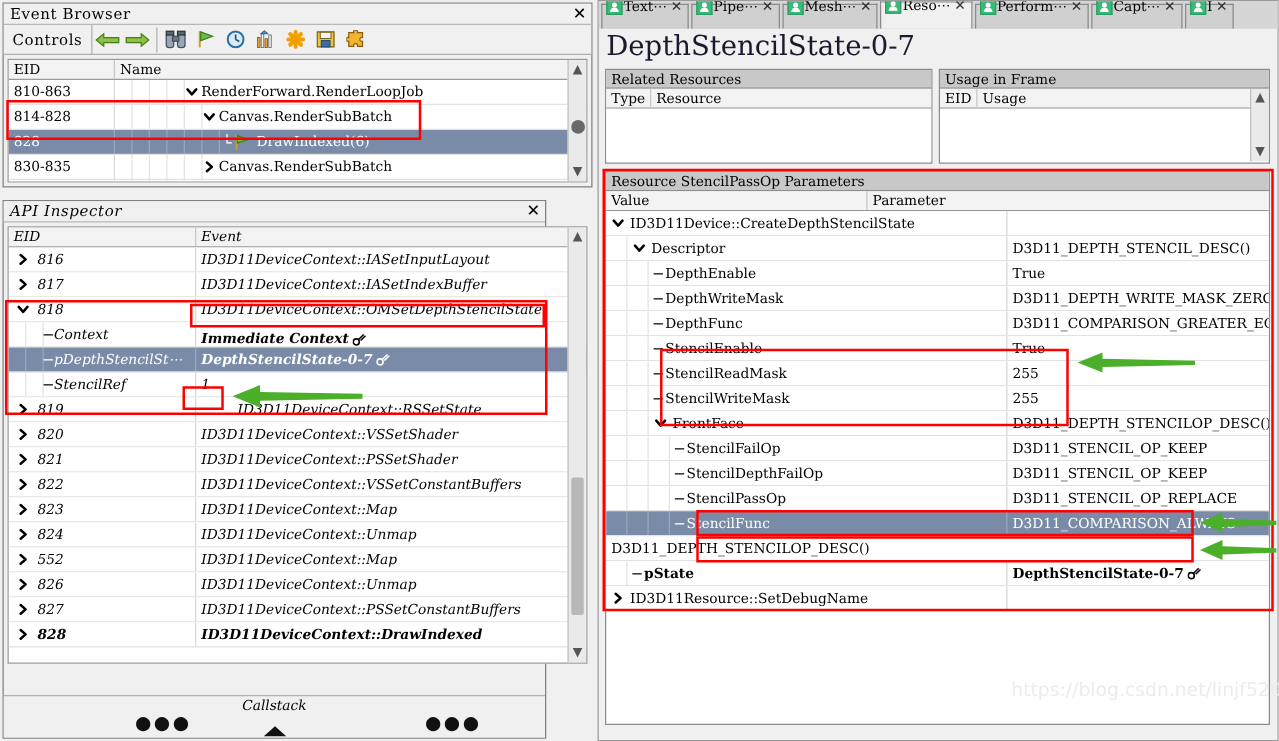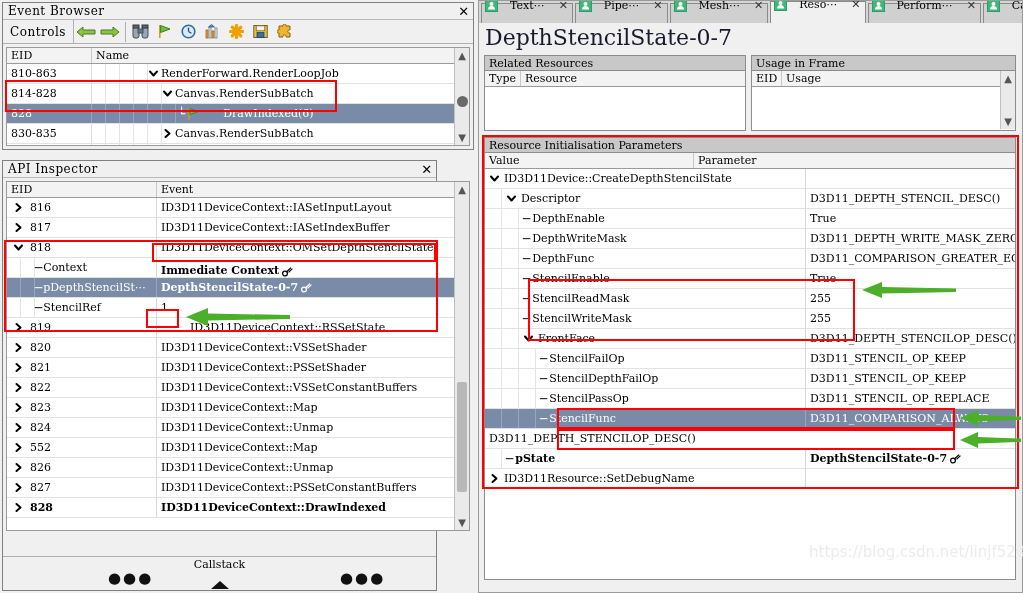--- a/index.html
+++ b/index.html
@@ -120,21 +120,21 @@
 
   
   .tabstrip {
     position:absolute; left:0; right:0; top:0; height:22px;
     background:#d6d6d6;
     display:flex; align-items:flex-end;
     padding-left: 2px;
     overflow:hidden;
   }
   .tab {
-    height:20px; display:flex; align-items:center; gap:12px;
+    height:20px; display:flex; align-items:center; gap:1px;
     padding: 0 4px 16px 3px;
     background:#d0d0d0;
     border:1px solid #8a8a8a; border-bottom:none;
     margin-right: 2px;
     font-size: 11px;
     cursor:pointer;
     white-space:nowrap;
   }
   .tab.active { background:#f0f0f0; height:22px; }
   .tab .tico {
@@ -311,21 +311,21 @@
                 <i style="display:block;width:14px;height:100%;border-right:1px solid #9aa7bb"></i>
                 <i style="display:block;width:14px;height:100%;border-right:1px solid #9aa7bb"></i>
                 <i style="display:block;width:14px;height:100%;border-right:1px solid #9aa7bb"></i>
                 <i style="display:block;width:14px;height:100%;border-right:1px solid #9aa7bb"></i>
               </span>
               <span style="font-family:'DejaVu Sans Mono',monospace;color:#ffffff;margin:0 2px 0 2px;font-size:12px">└</span>
               <svg width="13" height="14" viewBox="0 0 13 14" style="flex:none;margin-right:3px">
                 <rect x="1.4" y="1" width="1.5" height="12" fill="#d19a2a"></rect>
                 <polygon points="2.9,1.5 11.5,4.5 2.9,7.5" fill="#6dbf3f" stroke="#3e7d1c" stroke-width="0.9"></polygon>
               </svg>
-              <span style="margin-left:20px;color:#ffffff">DrawIndexed(6)</span>
+              <span style="margin-left:2px;color:#ffffff">DrawIndexed(6)</span>
             </div>
           </div>
           <div class="row">
             <div class="cell" style="width: 85px; border-right: 1px solid rgb(220, 220, 220);">830-835</div>
             <div class="cell" style="flex: 1 1 0%; padding-left: 0px;">
               <span style="display:flex;height:100%;align-items:center">
                 <i style="display:block;width:14px;height:100%;border-right:1px solid #e4e4e4"></i>
                 <i style="display:block;width:14px;height:100%;border-right:1px solid #e4e4e4"></i>
                 <i style="display:block;width:14px;height:100%;border-right:1px solid #e4e4e4"></i>
                 <i style="display:block;width:14px;height:100%;border-right:1px solid #e4e4e4"></i>
@@ -351,21 +351,21 @@
           </div>
         </div>
       <div class="vscroll">
         <div class="arr">▲</div>
         <div class="dot" style="top:48px;"></div>
         <div class="arr bot">▼</div>
       </div>
     </div>
   </div>
 
-  <div class="panel" id="apiInspector" style="left:2px; top:160px; width:435px; height:431px;">
+  <div class="panel" id="apiInspector" style="left:2px; top:160px; width:435px; height:431px;font-style:italic;">
     <div class="panel-title">
       <span class="ttl">API Inspector</span>
       <span class="close-x">✕</span>
     </div>
 
     <div class="grid" style="left:3px; top:20px; width:464px; height:350px;">
       <div class="grid-head">
         <div class="hcell" style="width:150px;">EID</div>
         <div class="hcell" style="flex:1;">Event</div>
       </div>
@@ -693,21 +693,21 @@
         </div>
         <div style="height:42px;background:#fff;margin-right:15px;"></div>
         <div class="vscroll" style="top:0;height:58px;">
           <div class="arr">▲</div>
           <div class="arr bot">▼</div>
         </div>
       </div>
     </div>
 
     <div class="subpanel" style="left:5px; top:136px; width:532px; height:443px;">
-      <div class="sp-title">Resource Initialisation Parameters</div>
+      <div class="sp-title">Resource StencilPassOp Parameters</div>
       <div style="position:relative; height:427px;">
         <div class="grid-head" style="border-bottom:1px solid #9a9a9a; margin-right:0px;">
           <div class="hcell" style="flex:1;">Value</div>
           <div class="hcell" style="width:321px;">Parameter</div>
         </div>
         <div id="ipRows">
             <div class="row">
               <div class="cell" style="width: 321px; padding-left: 0px; border-right: 1px solid rgb(216, 216, 216);">
                 <span style="display:flex;align-items:center;margin-left:4px">
                   <svg width="11" height="11" viewBox="0 0 11 11" style="flex:none">

